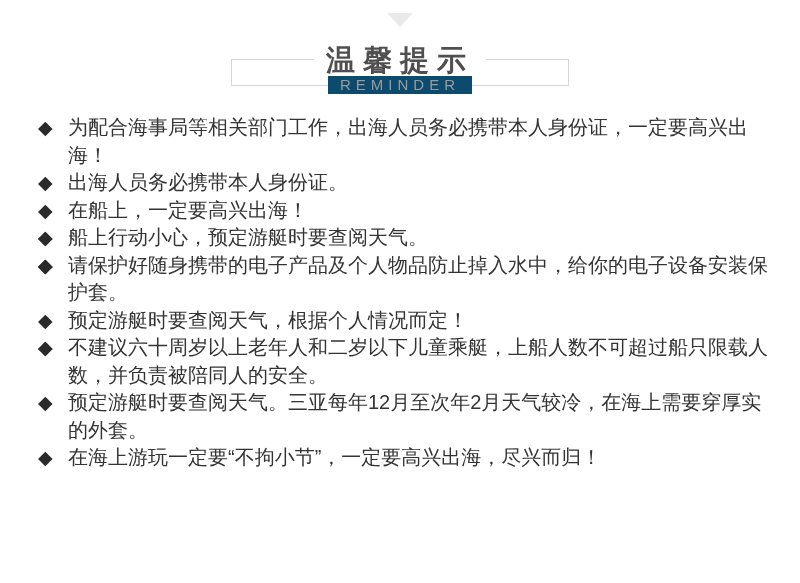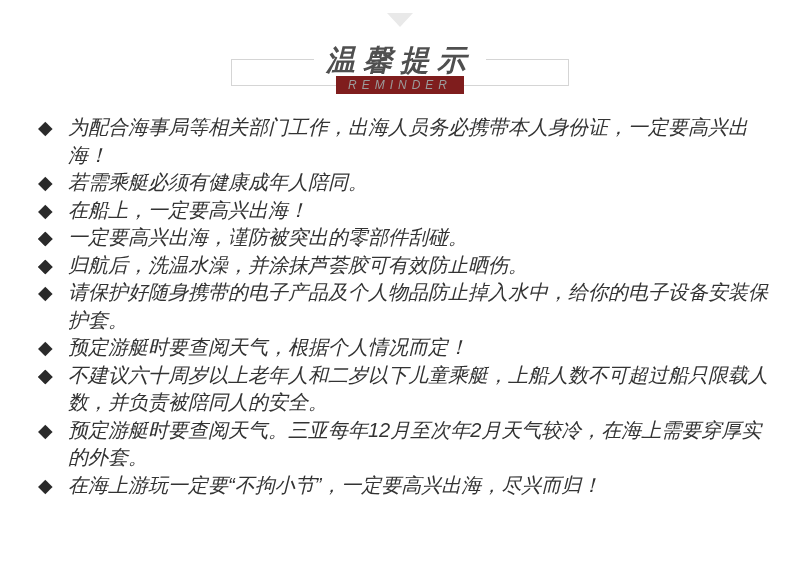--- a/index.html
+++ b/index.html
@@ -1,15 +1,15 @@
 <!DOCTYPE html>
 <html><head>
 <meta charset="utf-8">
 <style>
-  * { box-sizing: border-box; font-style: italic; }
+  * { box-sizing: border-box; }
   html, body { margin: 0; padding: 0; }
   body {
     width: 800px;
     height: 583px;
     background: #ffffff;
     font-family: "Liberation Sans", "DejaVu Sans", sans-serif;
     overflow: hidden;
   }
 
   
@@ -42,23 +42,23 @@
     font-weight: bold;
     letter-spacing: 8px;
     color: #4f4f4f;
     white-space: nowrap;
   }
   .title-sub {
     position: absolute;
     left: 50%;
     bottom: -9px;
     transform: translateX(-50%);
-    background: #7f1d1d;
+    background: #0c4a6e;
     padding: 0 12px;
-    font-size: 12px;
+    font-size: 15px;
     line-height: 18px;
     letter-spacing: 5px;
     color: #9b9b9b;
     white-space: nowrap;
   }
 
   
   .reminder-list {
     margin: 28px 30px 0 38px;
     font-size: 20px;
@@ -90,39 +90,38 @@
     <div class="title-sub">REMINDER</div>
   </div>
 
   <div class="reminder-list">
     <div class="reminder-item">
       <span class="bullet">◆</span>
       <span>为配合海事局等相关部门工作，出海人员务必携带本人身份证，一定要高兴出海！</span>
     </div>
     <div class="reminder-item">
       <span class="bullet">◆</span>
-      <span>若需乘艇必须有健康成年人陪同。</span>
+      <span>出海人员务必携带本人身份证。</span>
     </div>
     <div class="reminder-item">
       <span class="bullet">◆</span>
       <span>在船上，一定要高兴出海！</span>
     </div>
     <div class="reminder-item">
       <span class="bullet">◆</span>
     </div>
     <div class="reminder-item">
       <span class="bullet">◆</span>
-      <span>一定要高兴出海，谨防被突出的零部件刮碰。</span>
+      <span>船上行动小心，预定游艇时要查阅天气。</span>
     </div>
     <div class="reminder-item">
       <span class="bullet">◆</span>
     </div>
     <div class="reminder-item">
       <span class="bullet">◆</span>
-      <span>归航后，洗温水澡，并涂抹芦荟胶可有效防止晒伤。</span>
     </div>
     <div class="reminder-item">
       <span class="bullet">◆</span>
       <span>请保护好随身携带的电子产品及个人物品防止掉入水中，给你的电子设备安装保护套。</span>
     </div>
     <div class="reminder-item">
       <span class="bullet">◆</span>
       <span>预定游艇时要查阅天气，根据个人情况而定！</span>
     </div>
     <div class="reminder-item">

